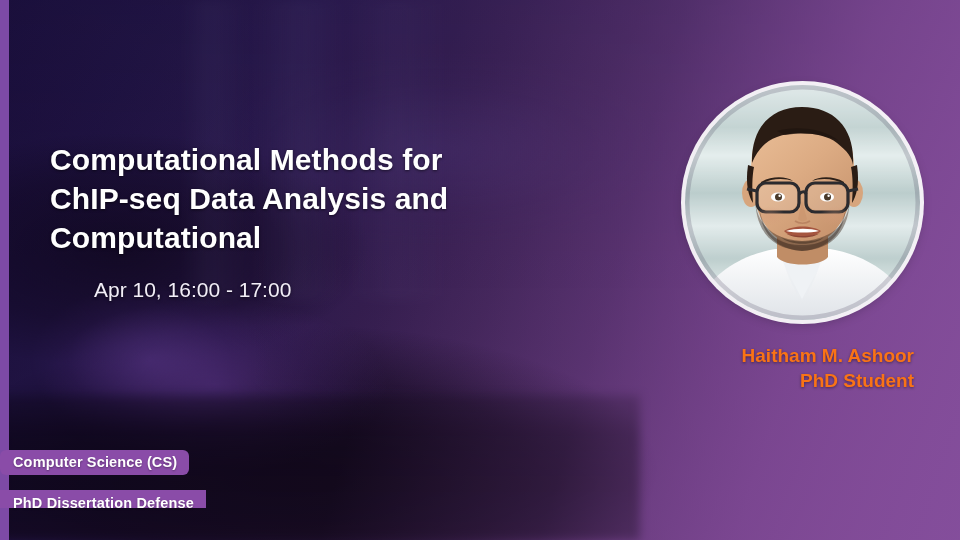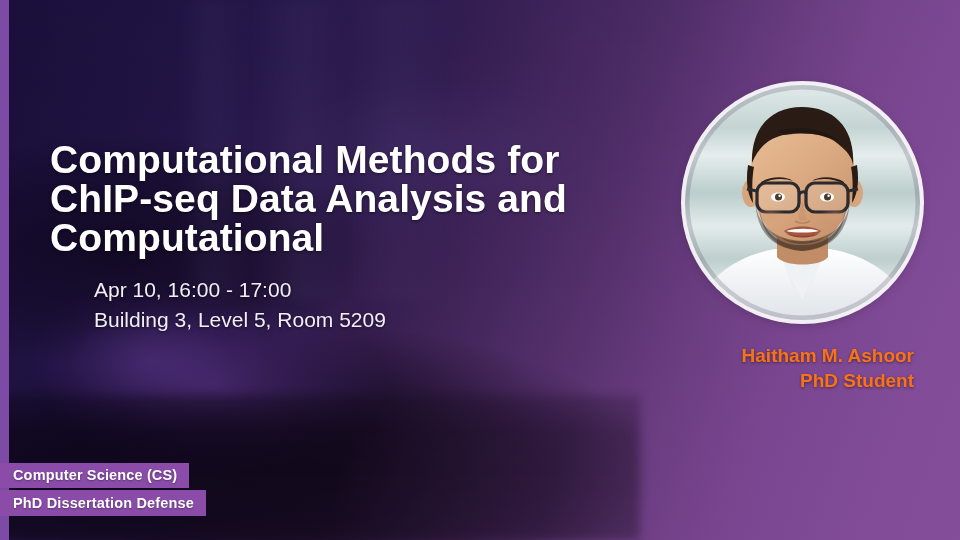--- a/index.html
+++ b/index.html
@@ -106,21 +106,21 @@
     background: #7d4aa6;
   }
 
   
   .headline {
     position: absolute;
     left: 50px;
     top: 140px;
     width: 520px;
     color: #ffffff;
-    font-size: 39px;
+    font-size: 30px;
     font-weight: bold;
     line-height: 39px;
     letter-spacing: 0.1px;
     text-shadow: 0 1px 3px rgba(0,0,0,0.55);
   }
 
   .details {
     position: absolute;
     left: 50px;
     top: 275px;
@@ -168,22 +168,22 @@
     color: #ffffff;
     font-size: 14.5px;
     font-weight: bold;
     letter-spacing: 0.15px;
     background: #8a4ca8;
     padding: 4px 12px 4px 13px;
     box-sizing: border-box;
     white-space: nowrap;
     text-shadow: 0 1px 2px rgba(0,0,0,0.35);
   }
-  .tag-dept { top: 463px; height: 25px; line-height: 17px; }
-  .tag-type { top: 490px; height: 26px; line-height: 18px; }
+  .tag-dept { top: 450px; height: 25px; line-height: 17px; border-radius: 6px; }
+  .tag-type { top: 490px; height: 18px; line-height: 18px; }
 </style>
 </head>
 <body>
 
 <div class="slide">
 
   <div class="bg-base"></div>
   <div class="bg-photo"></div>
   <div class="bg-bands"></div>
   <div class="bg-ground"></div>
@@ -191,21 +191,20 @@
   <div class="edge-stripe"></div>
 
   <div class="headline">
     <div>Computational Methods for</div>
     <div>ChIP-seq Data Analysis and</div>
     <div>Computational</div>
   </div>
 
   <div class="details">
     <div>Apr 10, 16:00 - 17:00</div>
-    <div>Building 3, Level 5, Room 5209</div>
   </div>
 
   <div class="speaker">
     <div>Haitham M. Ashoor</div>
     <div>PhD Student</div>
   </div>
 
   <div class="portrait">
     <svg viewBox="0 0 235 235" xmlns="http://www.w3.org/2000/svg">
       <defs>

